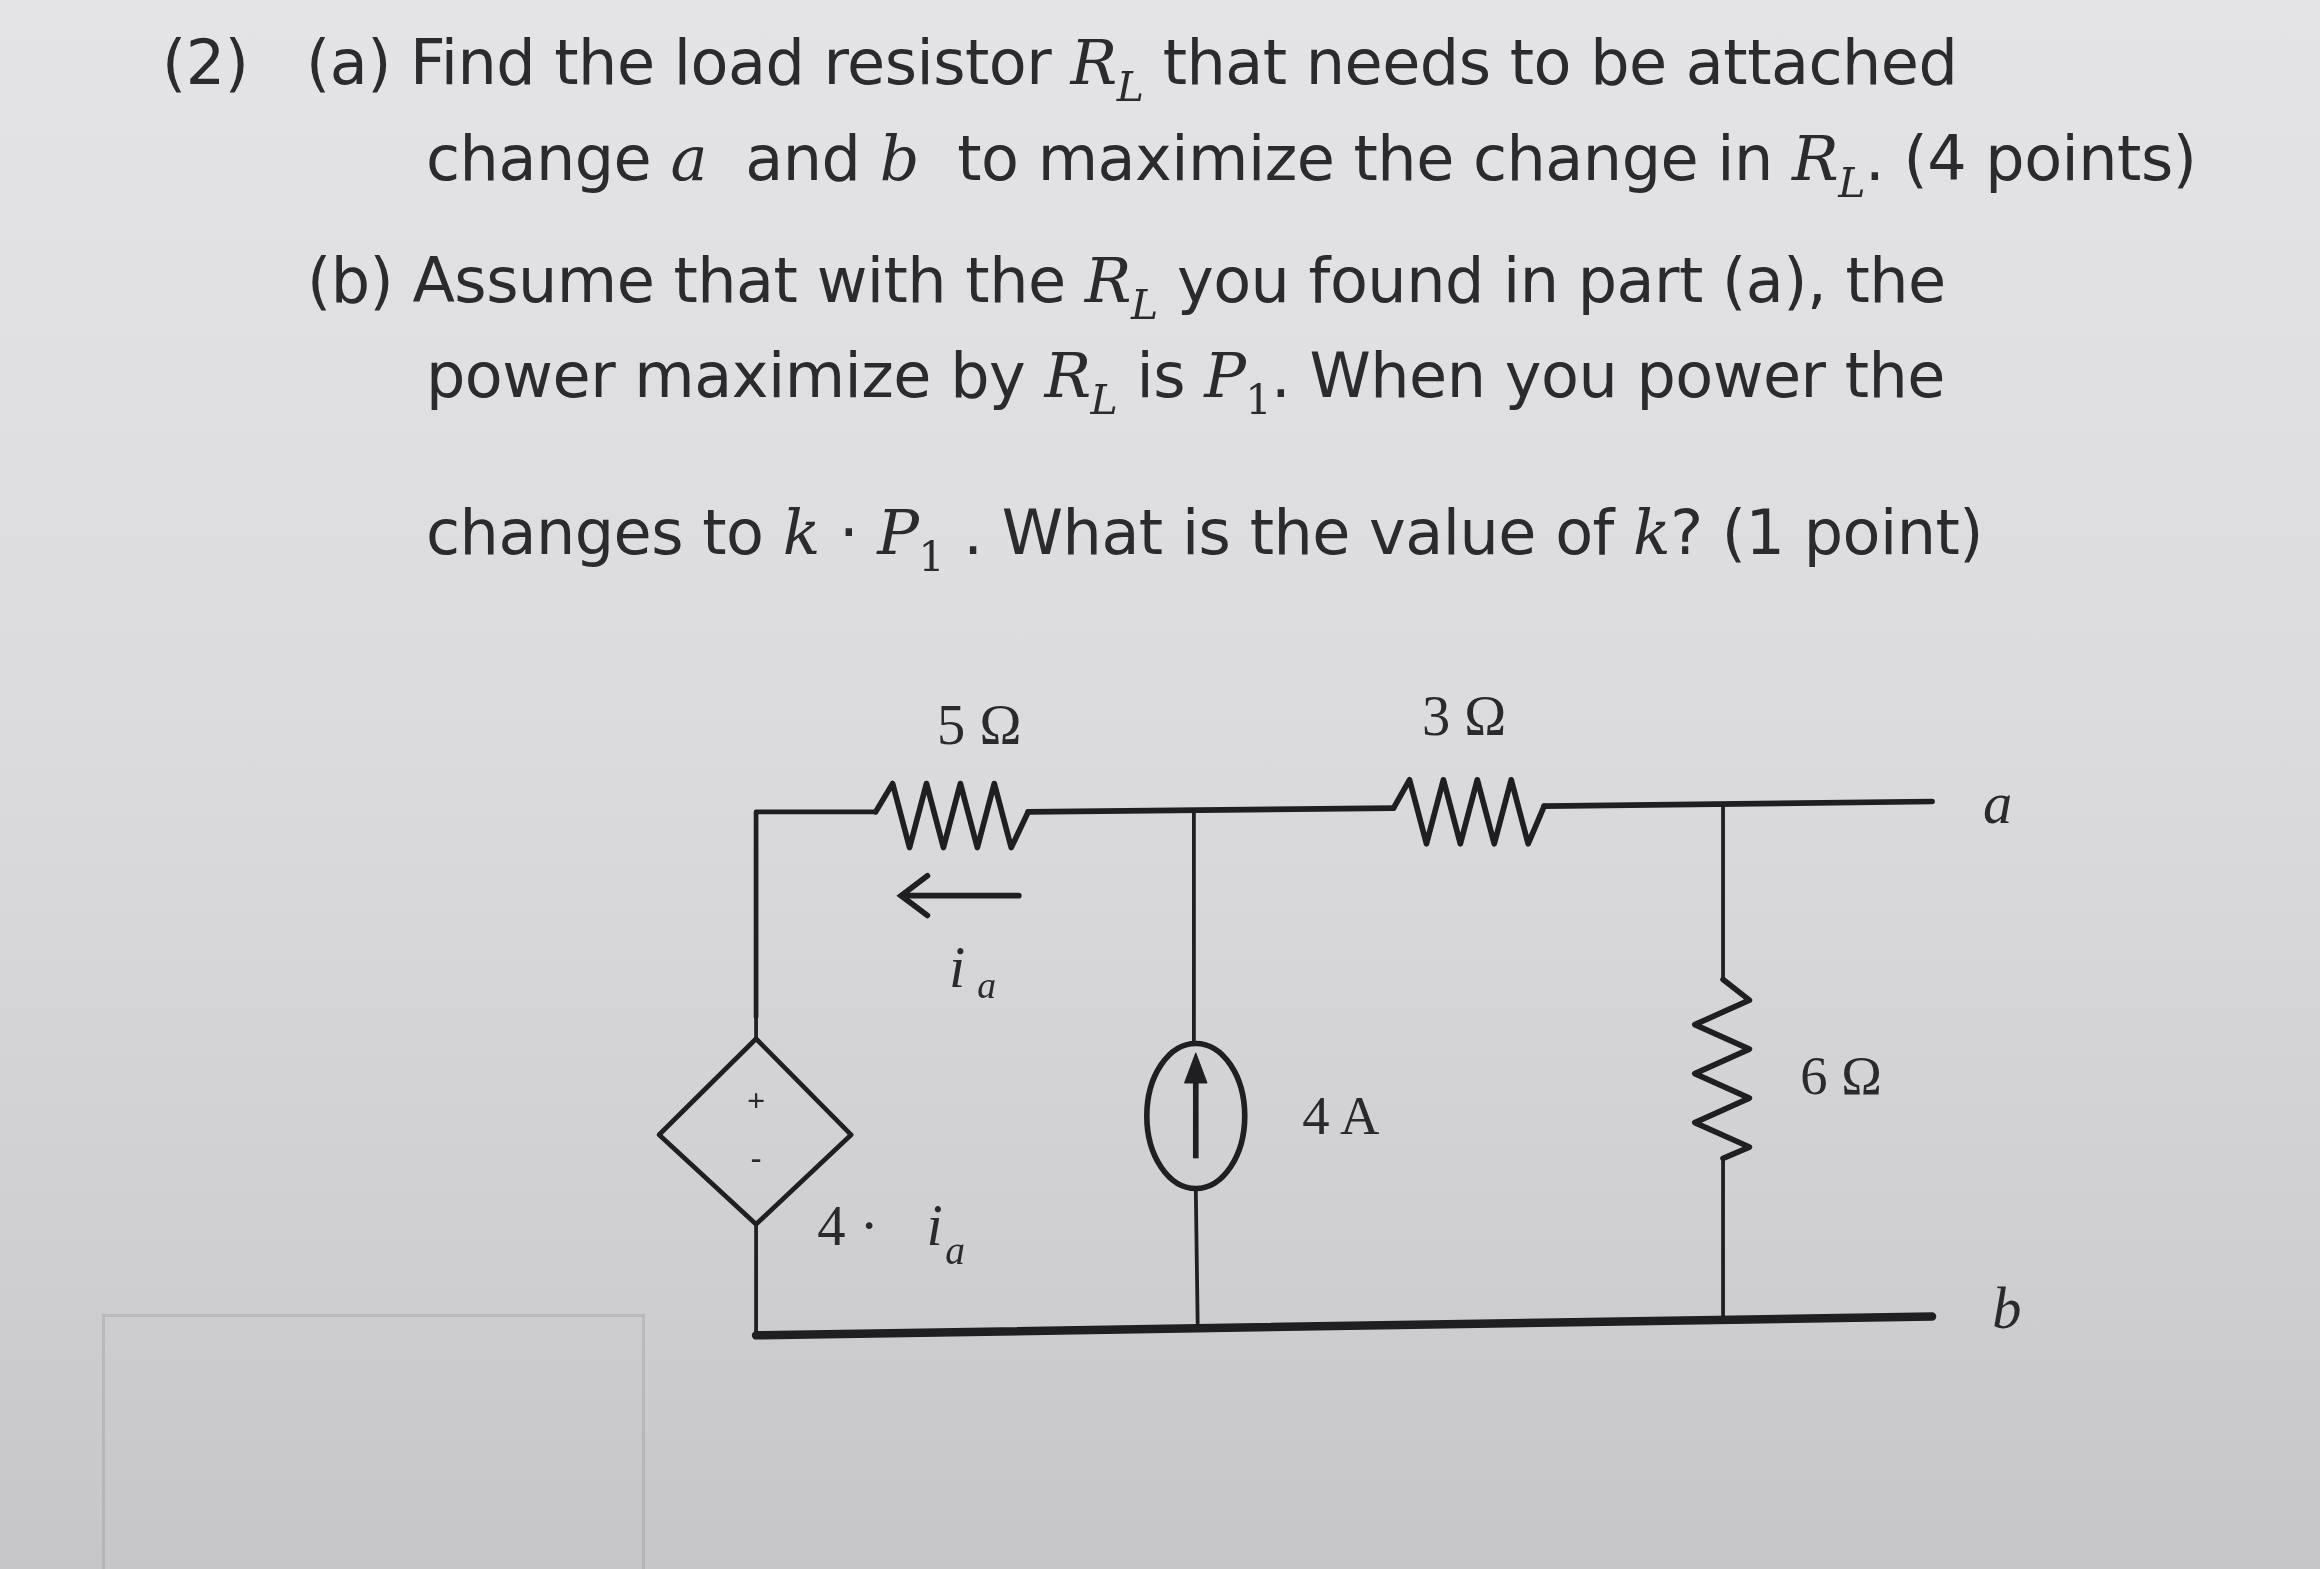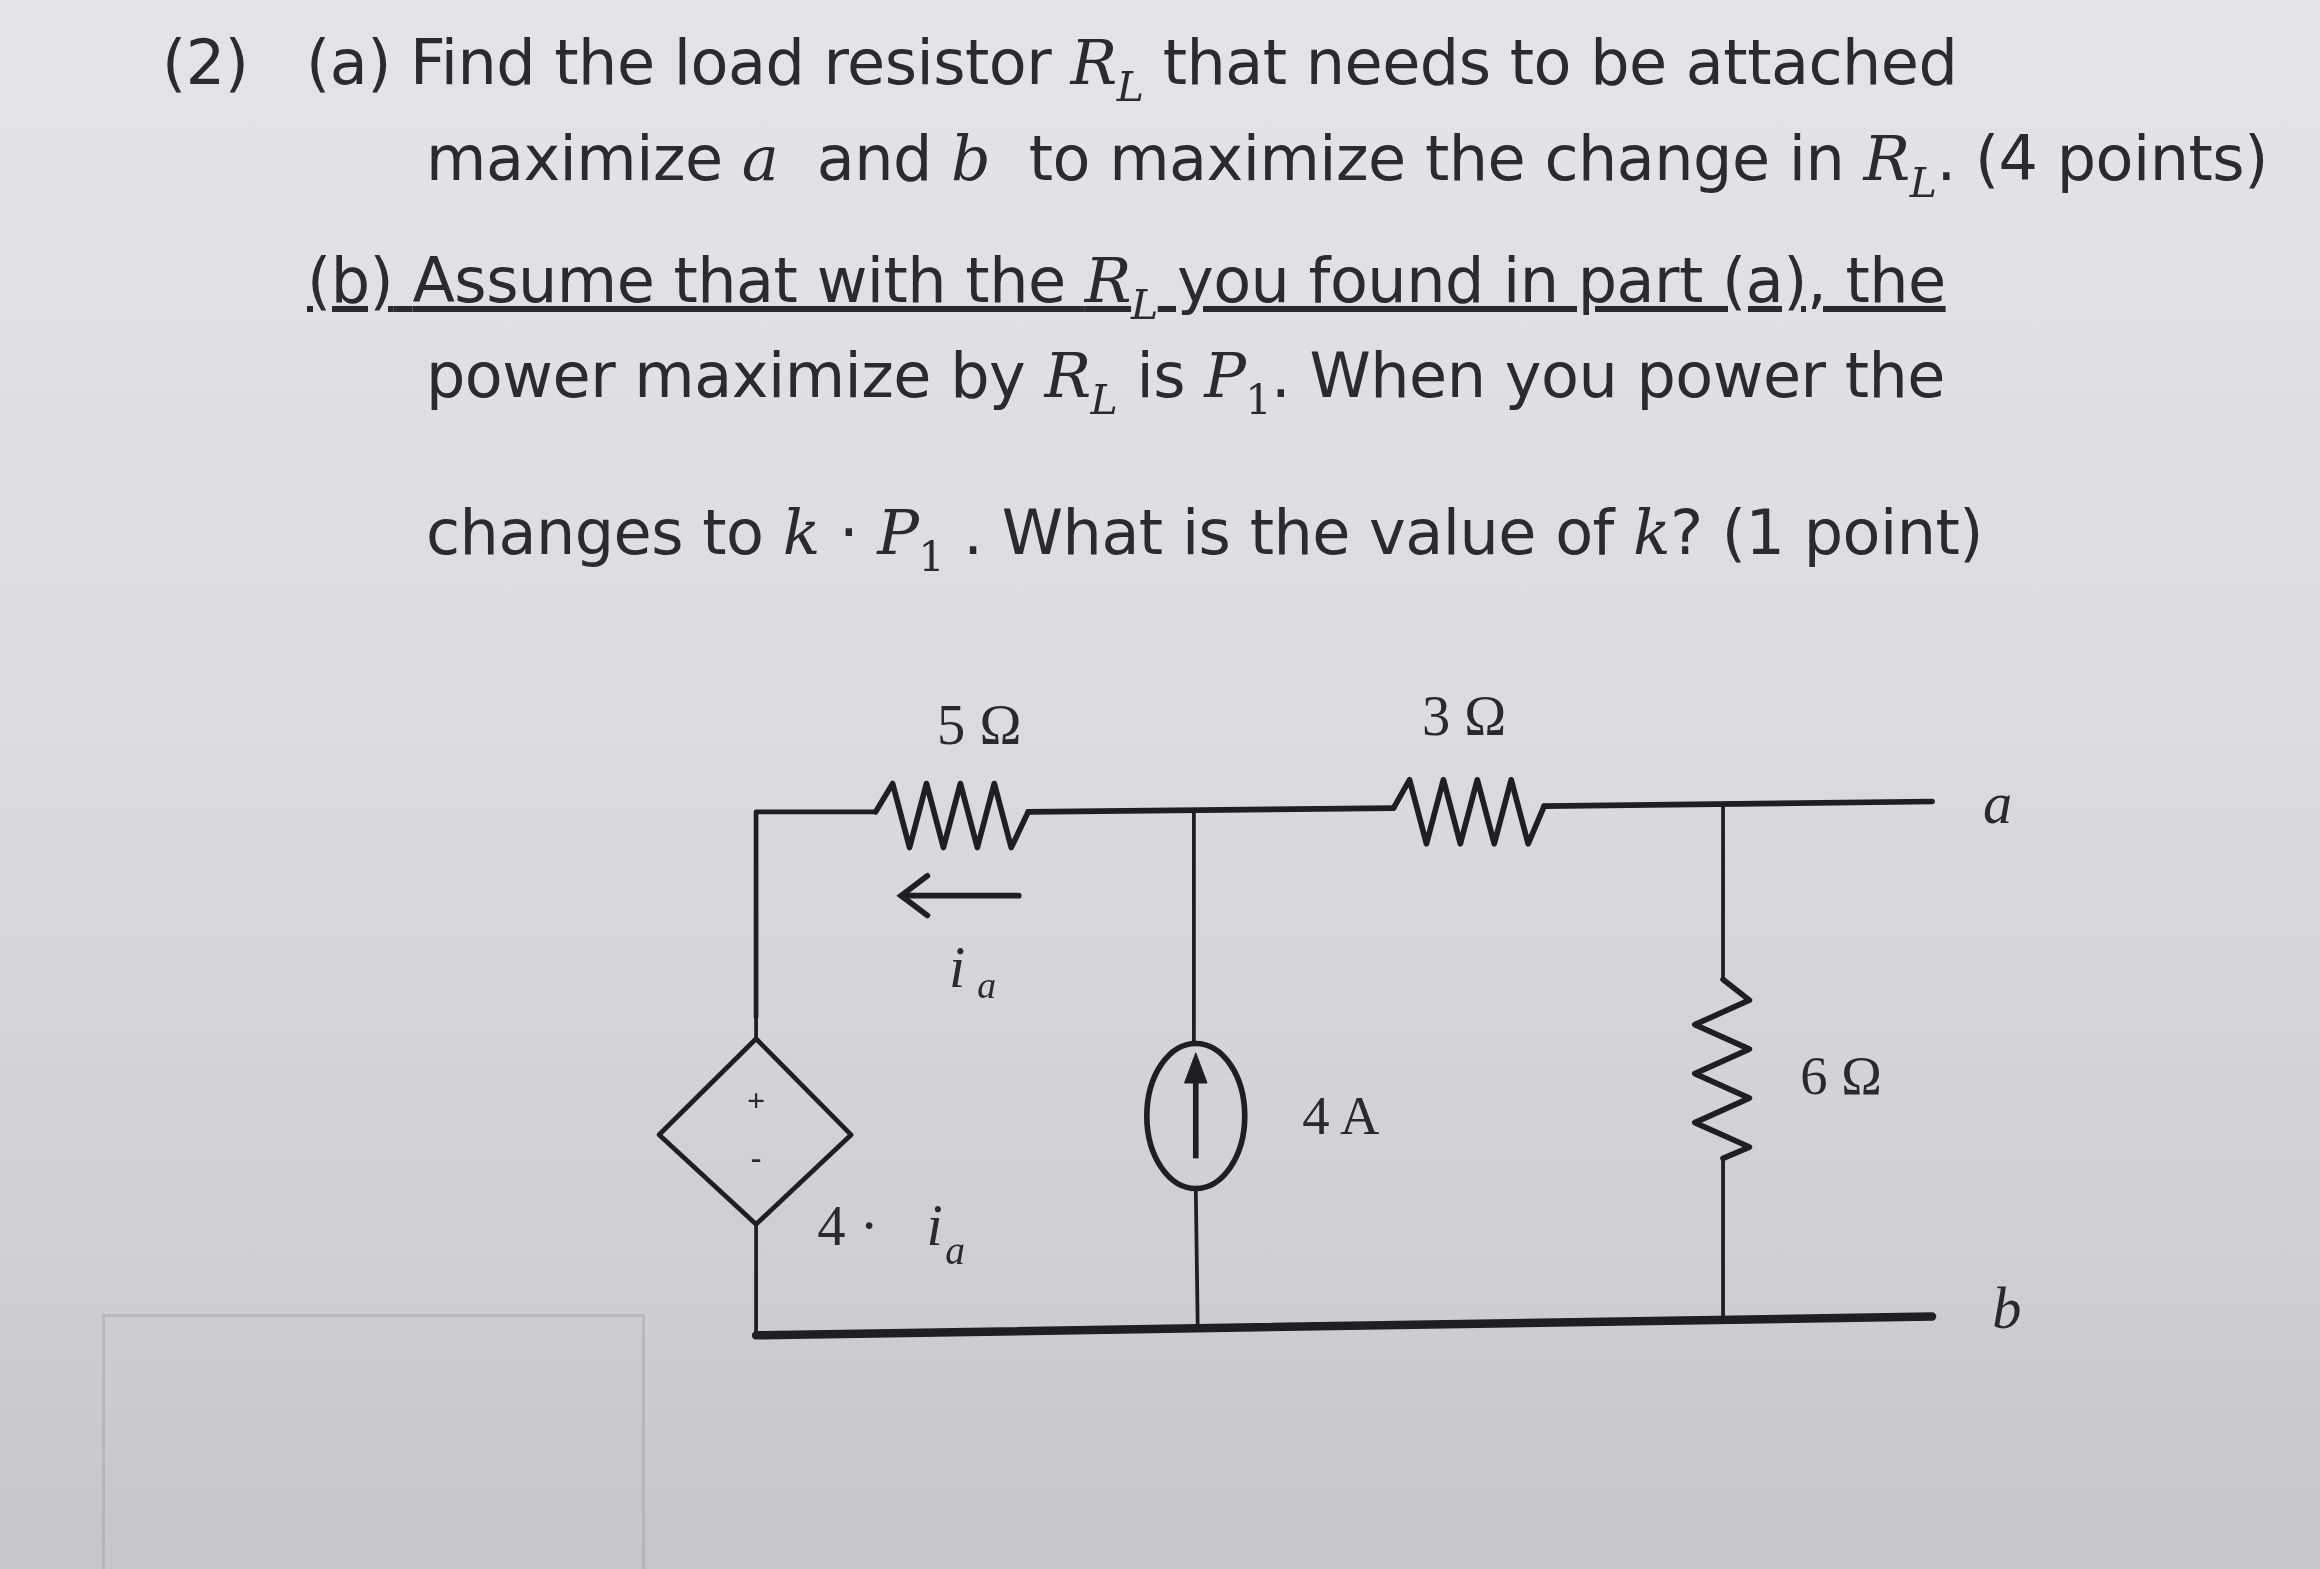--- a/index.html
+++ b/index.html
@@ -31,24 +31,24 @@
 
 <div class="page">
 
   <div class="line" style="left:162px; top:32px;">
     <span>(2)</span>&nbsp;&nbsp;
     <span>(a)</span>
     <span>Find the load resistor </span><span class="m">R</span><span class="sub">L</span><span> that needs to be attached</span>
   </div>
 
   <div class="line" style="left:426px; top:128px;">
-    <span>maximize </span><span class="m">a</span><span style="white-space:pre">  and </span><span class="m">b</span><span style="white-space:pre">  to maximize the change in </span><span class="m">R</span><span class="sub">L</span><span>.</span><span class="pts" style="white-space:pre"> (4 points)</span>
+    <span>change </span><span class="m">a</span><span style="white-space:pre">  and </span><span class="m">b</span><span style="white-space:pre">  to maximize the change in </span><span class="m">R</span><span class="sub">L</span><span>.</span><span class="pts" style="white-space:pre"> (4 points)</span>
   </div>
 
-  <div class="line" style="left:307px; top:250px;text-decoration:underline;">
+  <div class="line" style="left:307px; top:250px;">
     <span>(b)</span>
     <span>Assume that with the </span><span class="m">R</span><span class="sub">L</span><span> you found in part (a), the</span>
   </div>
   <div class="line" style="left:426px; top:345px;">
     <span>power maximize by </span><span class="m">R</span><span class="sub">L</span><span> is </span><span class="m">P</span><span class="subn">1</span><span>. When you power the</span>
   </div>
   <div class="line" style="left:426px; top:502px;">
     <span>changes to </span><span class="m">k</span><span style="white-space:pre"> · </span><span class="m">P</span><span class="subn">1</span><span> . What is the value of </span><span class="m">k</span><span>?</span><span class="pts" style="white-space:pre"> (1 point)</span>
   </div>
 

